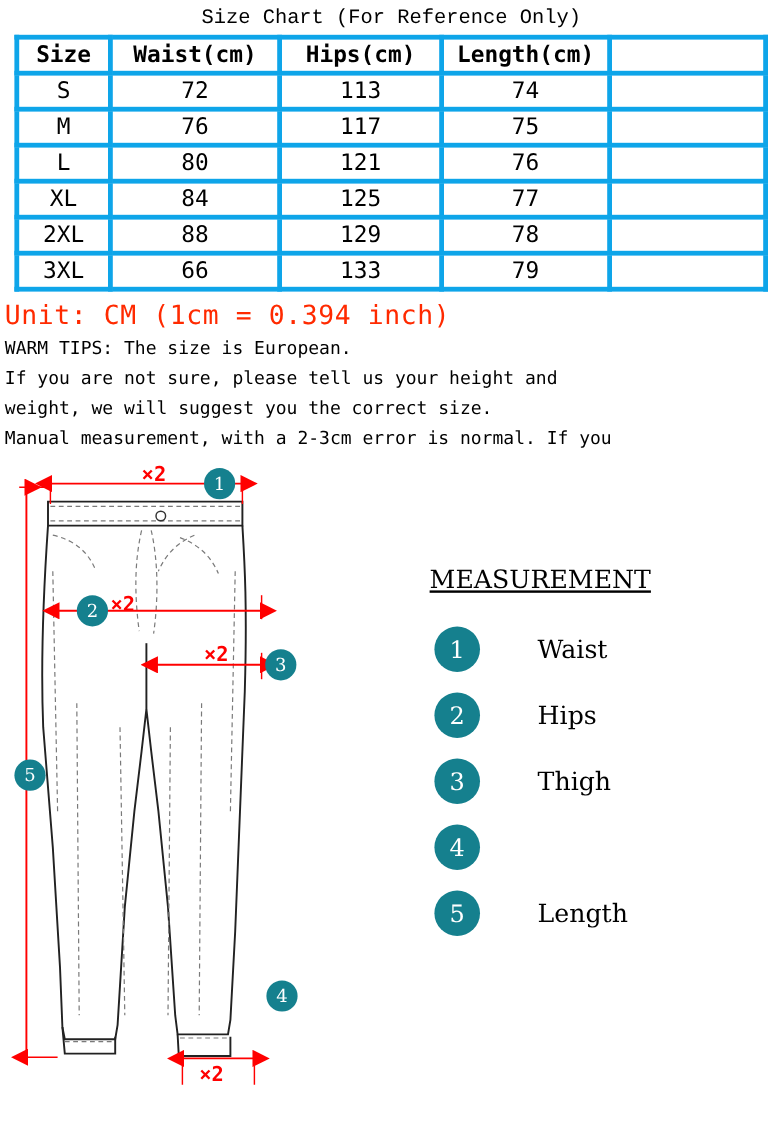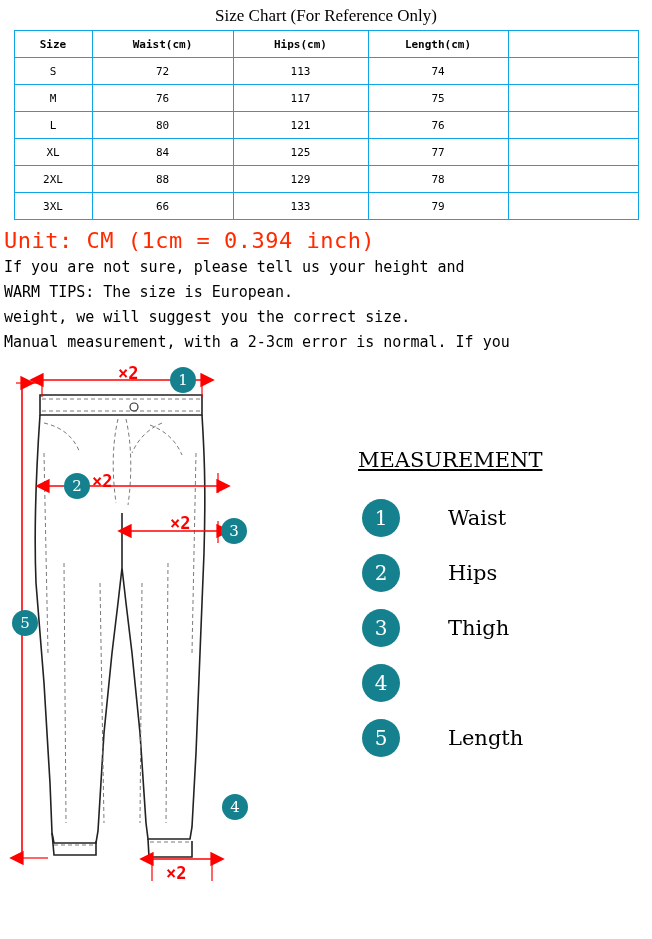--- a/index.html
+++ b/index.html
@@ -13,39 +13,39 @@
     position: relative;
     font-family: "DejaVu Serif", serif;
     color: #000;
     overflow: hidden;
   }
 
   
   .chart-title {
     text-align: center;
     font-size: 17px;
-    font-family: Liberation Serif, serif;
+    font-family: Liberation Mono, monospace;
     letter-spacing: 0px;
     padding-top: 6px;
     padding-bottom: 4px;
   }
 
   
   table.size-table {
     border-collapse: collapse;
     width: 624px;
     margin: 0 auto;
     table-layout: fixed;
   }
   table.size-table th,
   table.size-table td {
-    border: 1px solid #0ea5e9;
+    border: 4px solid #0ea5e9;
     text-align: center;
     font-family: "DejaVu Sans Mono", monospace;
-    font-size: 11px;
+    font-size: 19px;
     height: 24px;
     padding: 1px 0;
   }
   table.size-table col.c0 { width: 78px; }
   table.size-table col.c1 { width: 141px; }
   table.size-table col.c2 { width: 135px; }
   table.size-table col.c3 { width: 140px; }
   table.size-table col.c4 { width: 130px; }
 
   
@@ -207,22 +207,22 @@
       <td>133</td>
       <td>79</td>
       <td></td>
     </tr>
   </tbody>
 </table>
 
 <div class="unit-line">Unit: CM (1cm = 0.394 inch)</div>
 
 <div class="tips">
+  <div>WARM TIPS: The size is European.</div>
   <div>If you are not sure, please tell us your height and</div>
-  <div>WARM TIPS: The size is European.</div>
   <div>weight, we will suggest you the correct size.</div>
   <div>Manual measurement, with a 2-3cm error is normal. If you</div>
 
 </div>
 
 <div class="diagram">
 
   <svg width="652" height="555">
 
     <g fill="none" stroke="#222" stroke-width="1.6">

